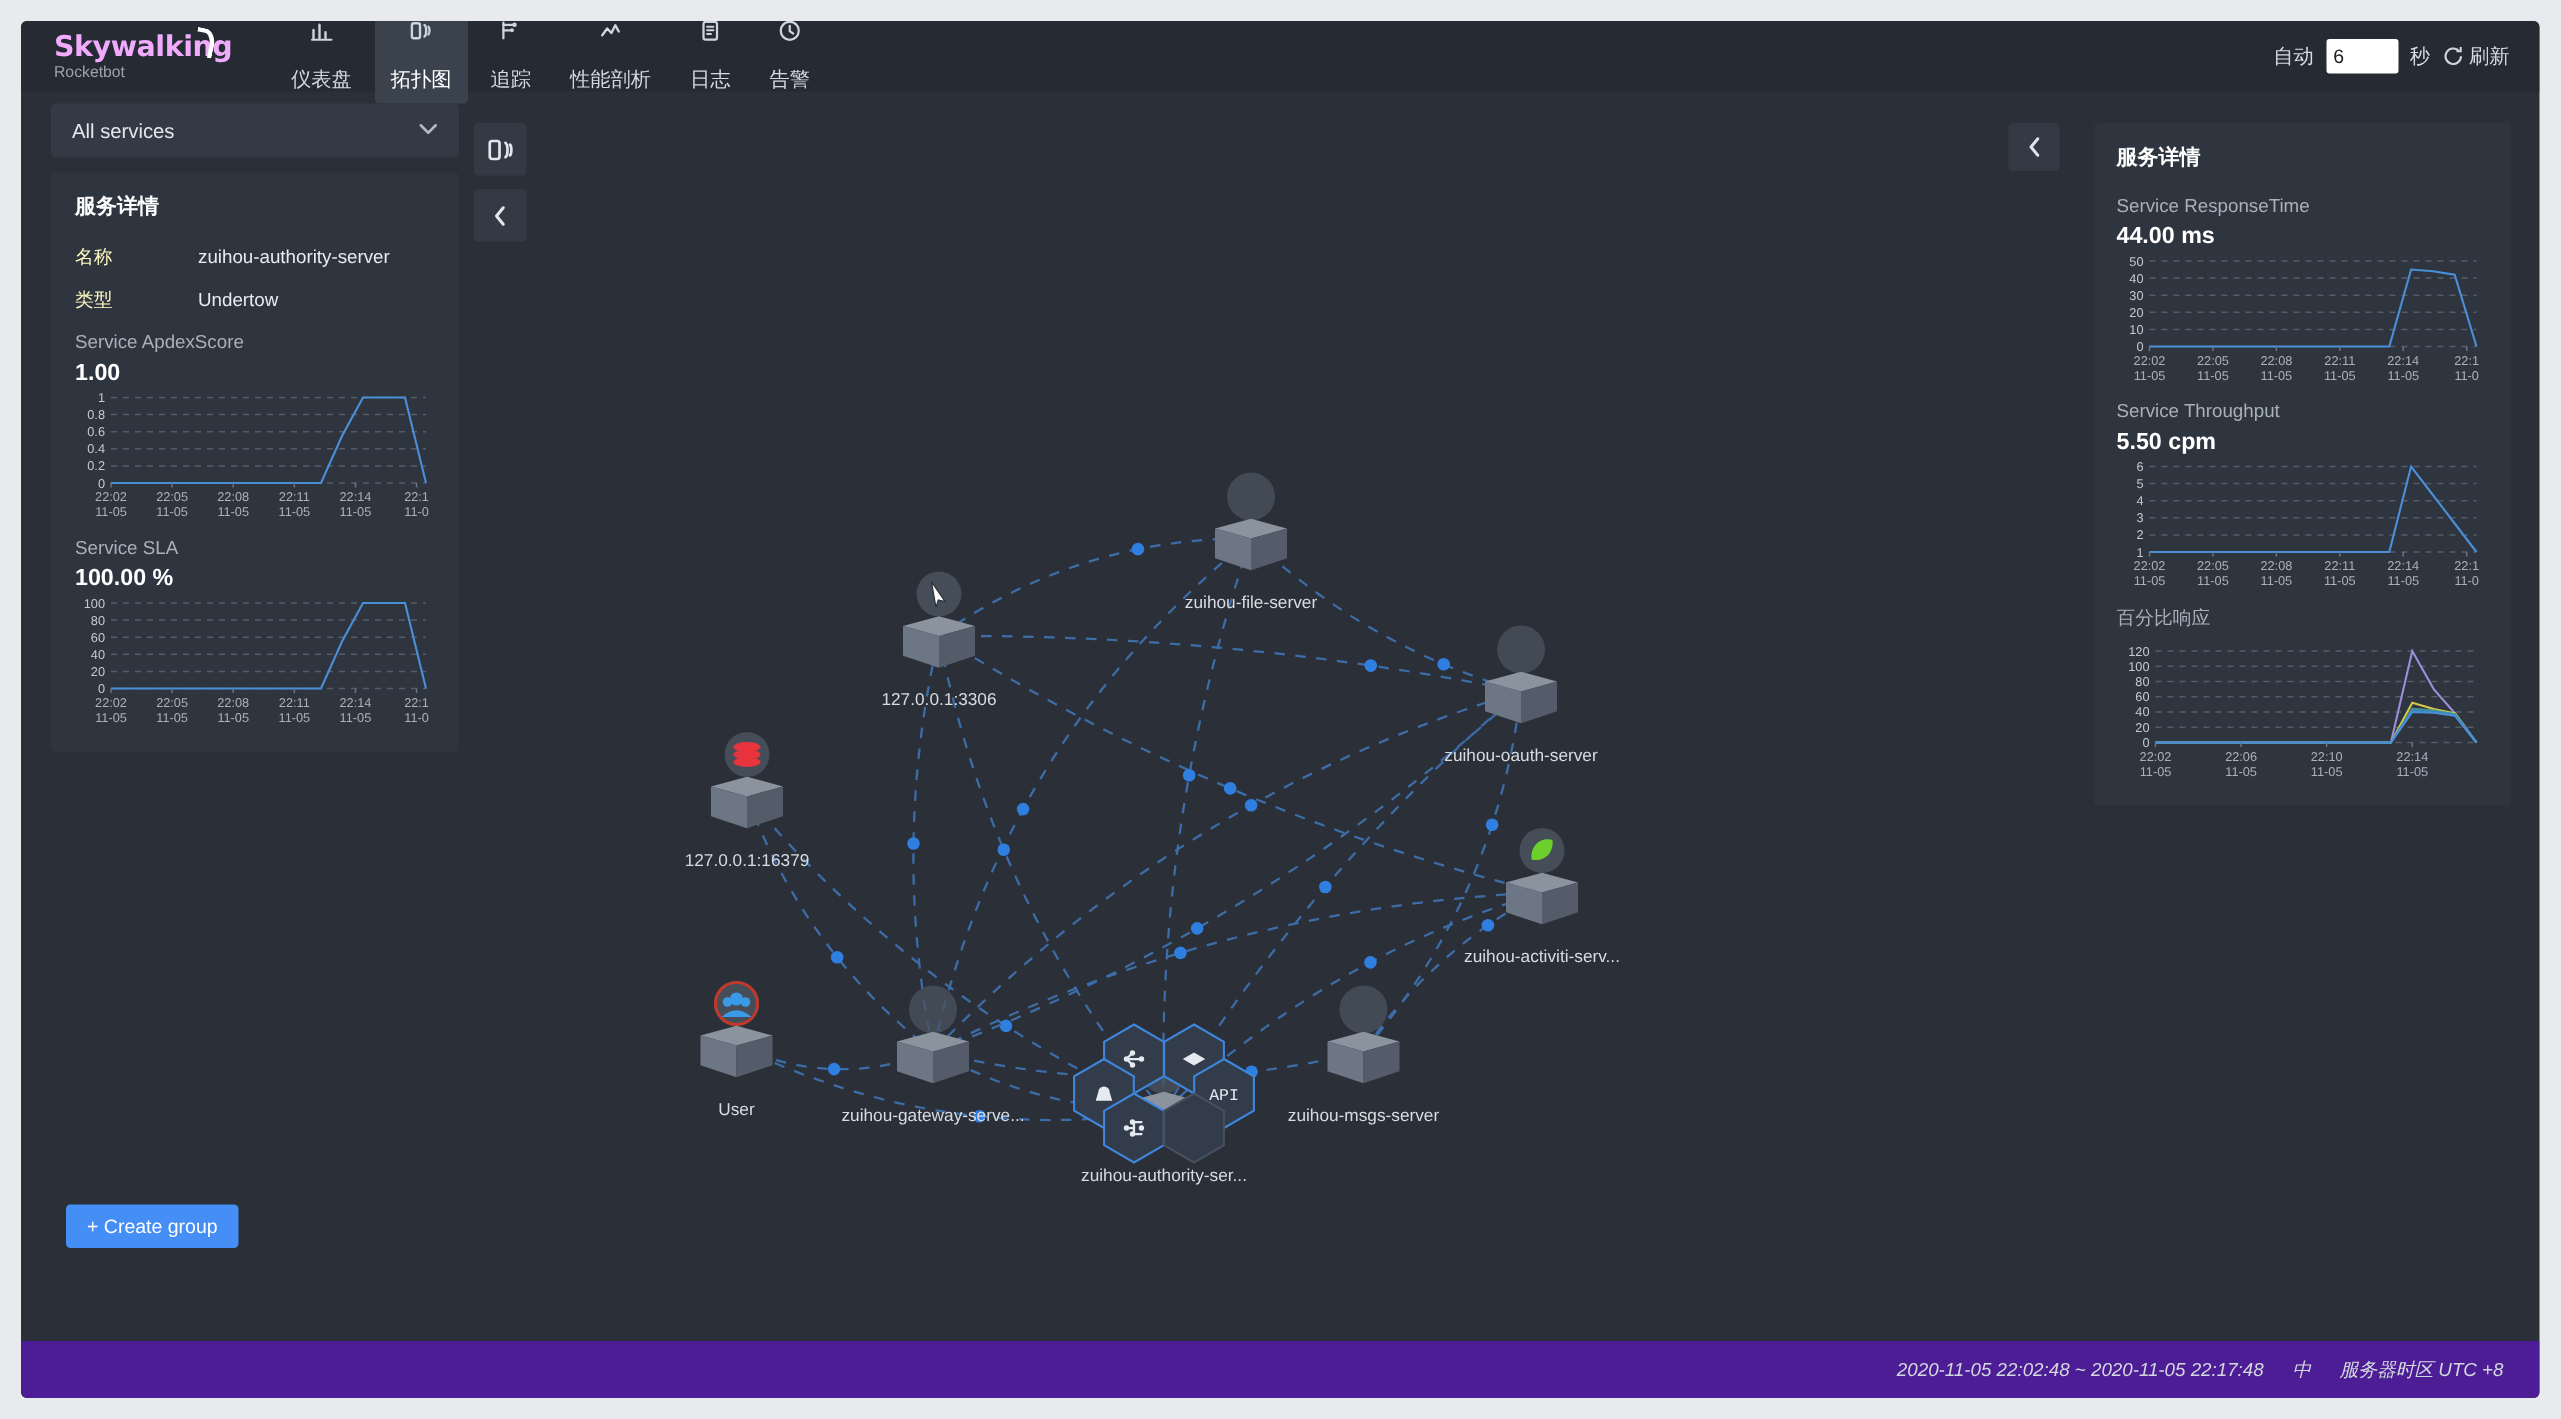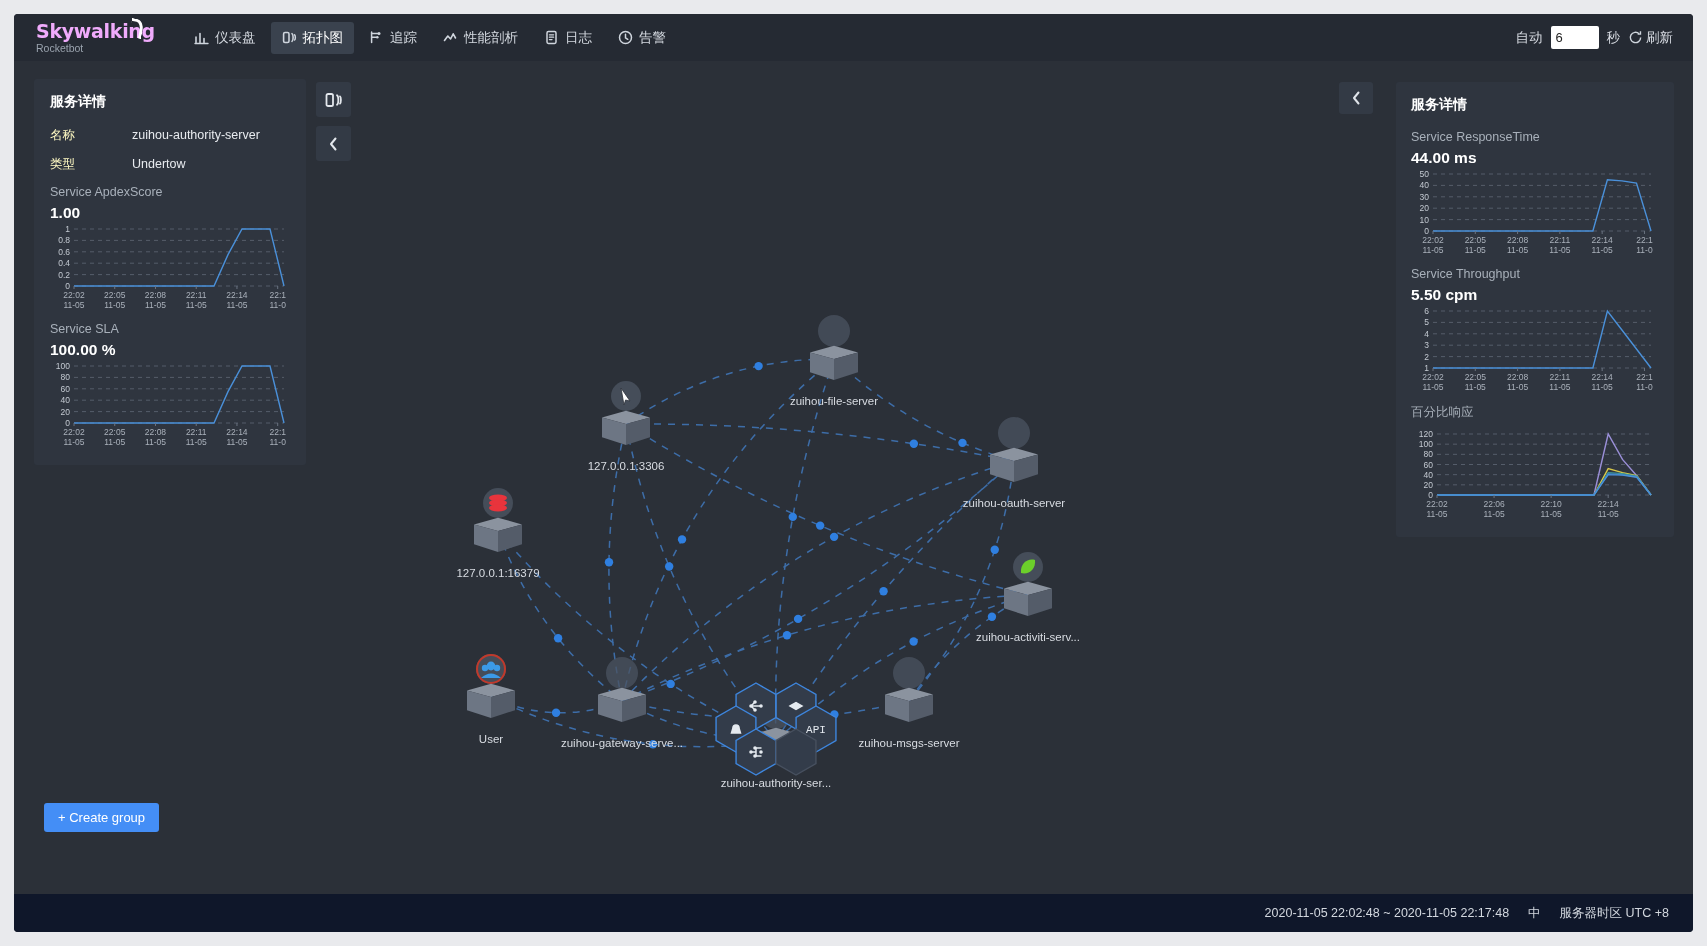--- a/index.html
+++ b/index.html
@@ -36,24 +36,25 @@
     width: 13px; height: 19px;
     border-right: 3px solid #fff;
     border-top: 3px solid #fff;
     border-radius: 0 60% 0 0;
     transform: rotate(12deg);
   }
   .logo-sub { font-size: 10.5px; color: #9aa3ae; line-height: 12px; margin-top: 1px; }
 
   .navitems { display: flex; align-items: center; margin-left: 22px; gap: 4px; }
   .navitem {
-    display: flex; align-items: center; gap: 6px;
+    display: flex; align-items: center; gap: 16px;
     padding: 7px 11px; border-radius: 3px;
     font-size: 13.5px; color: #d4d9e0; cursor: pointer;
     white-space: nowrap;
+    flex-direction: column;
   }
   .navitem.active { background: #3a424e; color: #ffffff; }
   .navitem .ic { display: inline-flex; width: 15px; height: 15px; align-items: center; justify-content: center; color: #cfd5dd; }
   .navitem .ic svg { display: block; }
 
   .auto-wrap {
     margin-left: auto; margin-right: 20px;
     display: flex; align-items: center; gap: 8px;
     font-size: 13.5px; color: #d6dae1;
   }
@@ -110,21 +111,21 @@
   }
   .right-panel {
     position: absolute; right: 19px; top: 68px;
     width: 278px; background: #2f353f; border-radius: 3px;
     padding: 14px 15px 16px 15px;
   }
 
   
   .footer {
     position: absolute; left: 0; bottom: 0; width: 100%; height: 38px;
-    background: #0f172a; display: flex; align-items: center; justify-content: flex-end;
+    background: #4c1d95; display: flex; align-items: center; justify-content: flex-end; font-style: italic;
   }
   .footer-inner { display: flex; align-items: center; gap: 19px; margin-right: 24px; font-size: 12.5px; color: #d3d8df; }
   .footer-lang { cursor: pointer; }
 
   .create-group {
     position: absolute; left: 30px; bottom: 100px;
     background: #448ef6; color: #ffffff;
     font-size: 13px; padding: 7px 14px; border-radius: 3px;
     cursor: pointer; border: none;
     font-family: "Liberation Sans", sans-serif;
@@ -420,20 +421,28 @@
       </svg>
     </div>
     <div class="tool-btn">
       <svg width="9" height="14" viewBox="0 0 9 14" fill="none" stroke="currentColor" stroke-width="2" stroke-linecap="round" stroke-linejoin="round">
         <path d="M6.5 1.5 2 7l4.5 5.5"></path>
       </svg>
     </div>
   </div>
 
   <div class="left-col">
+    <div class="select-box">
+      <span>All services</span>
+      <span class="chev">
+        <svg width="13" height="8" viewBox="0 0 13 8" fill="none" stroke="currentColor" stroke-width="1.7" stroke-linecap="round" stroke-linejoin="round">
+            <path d="M1.5 1.5 6.5 6.5l5-5"></path>
+          </svg>
+      </span>
+    </div>
 
     <div class="detail-card">
       <div class="card-title">服务详情</div>
 
       <div class="kv-row">
         <div class="kv-key">名称</div>
         <div class="kv-val">zuihou-authority-server</div>
       </div>
       <div class="kv-row">
         <div class="kv-key">类型</div>

